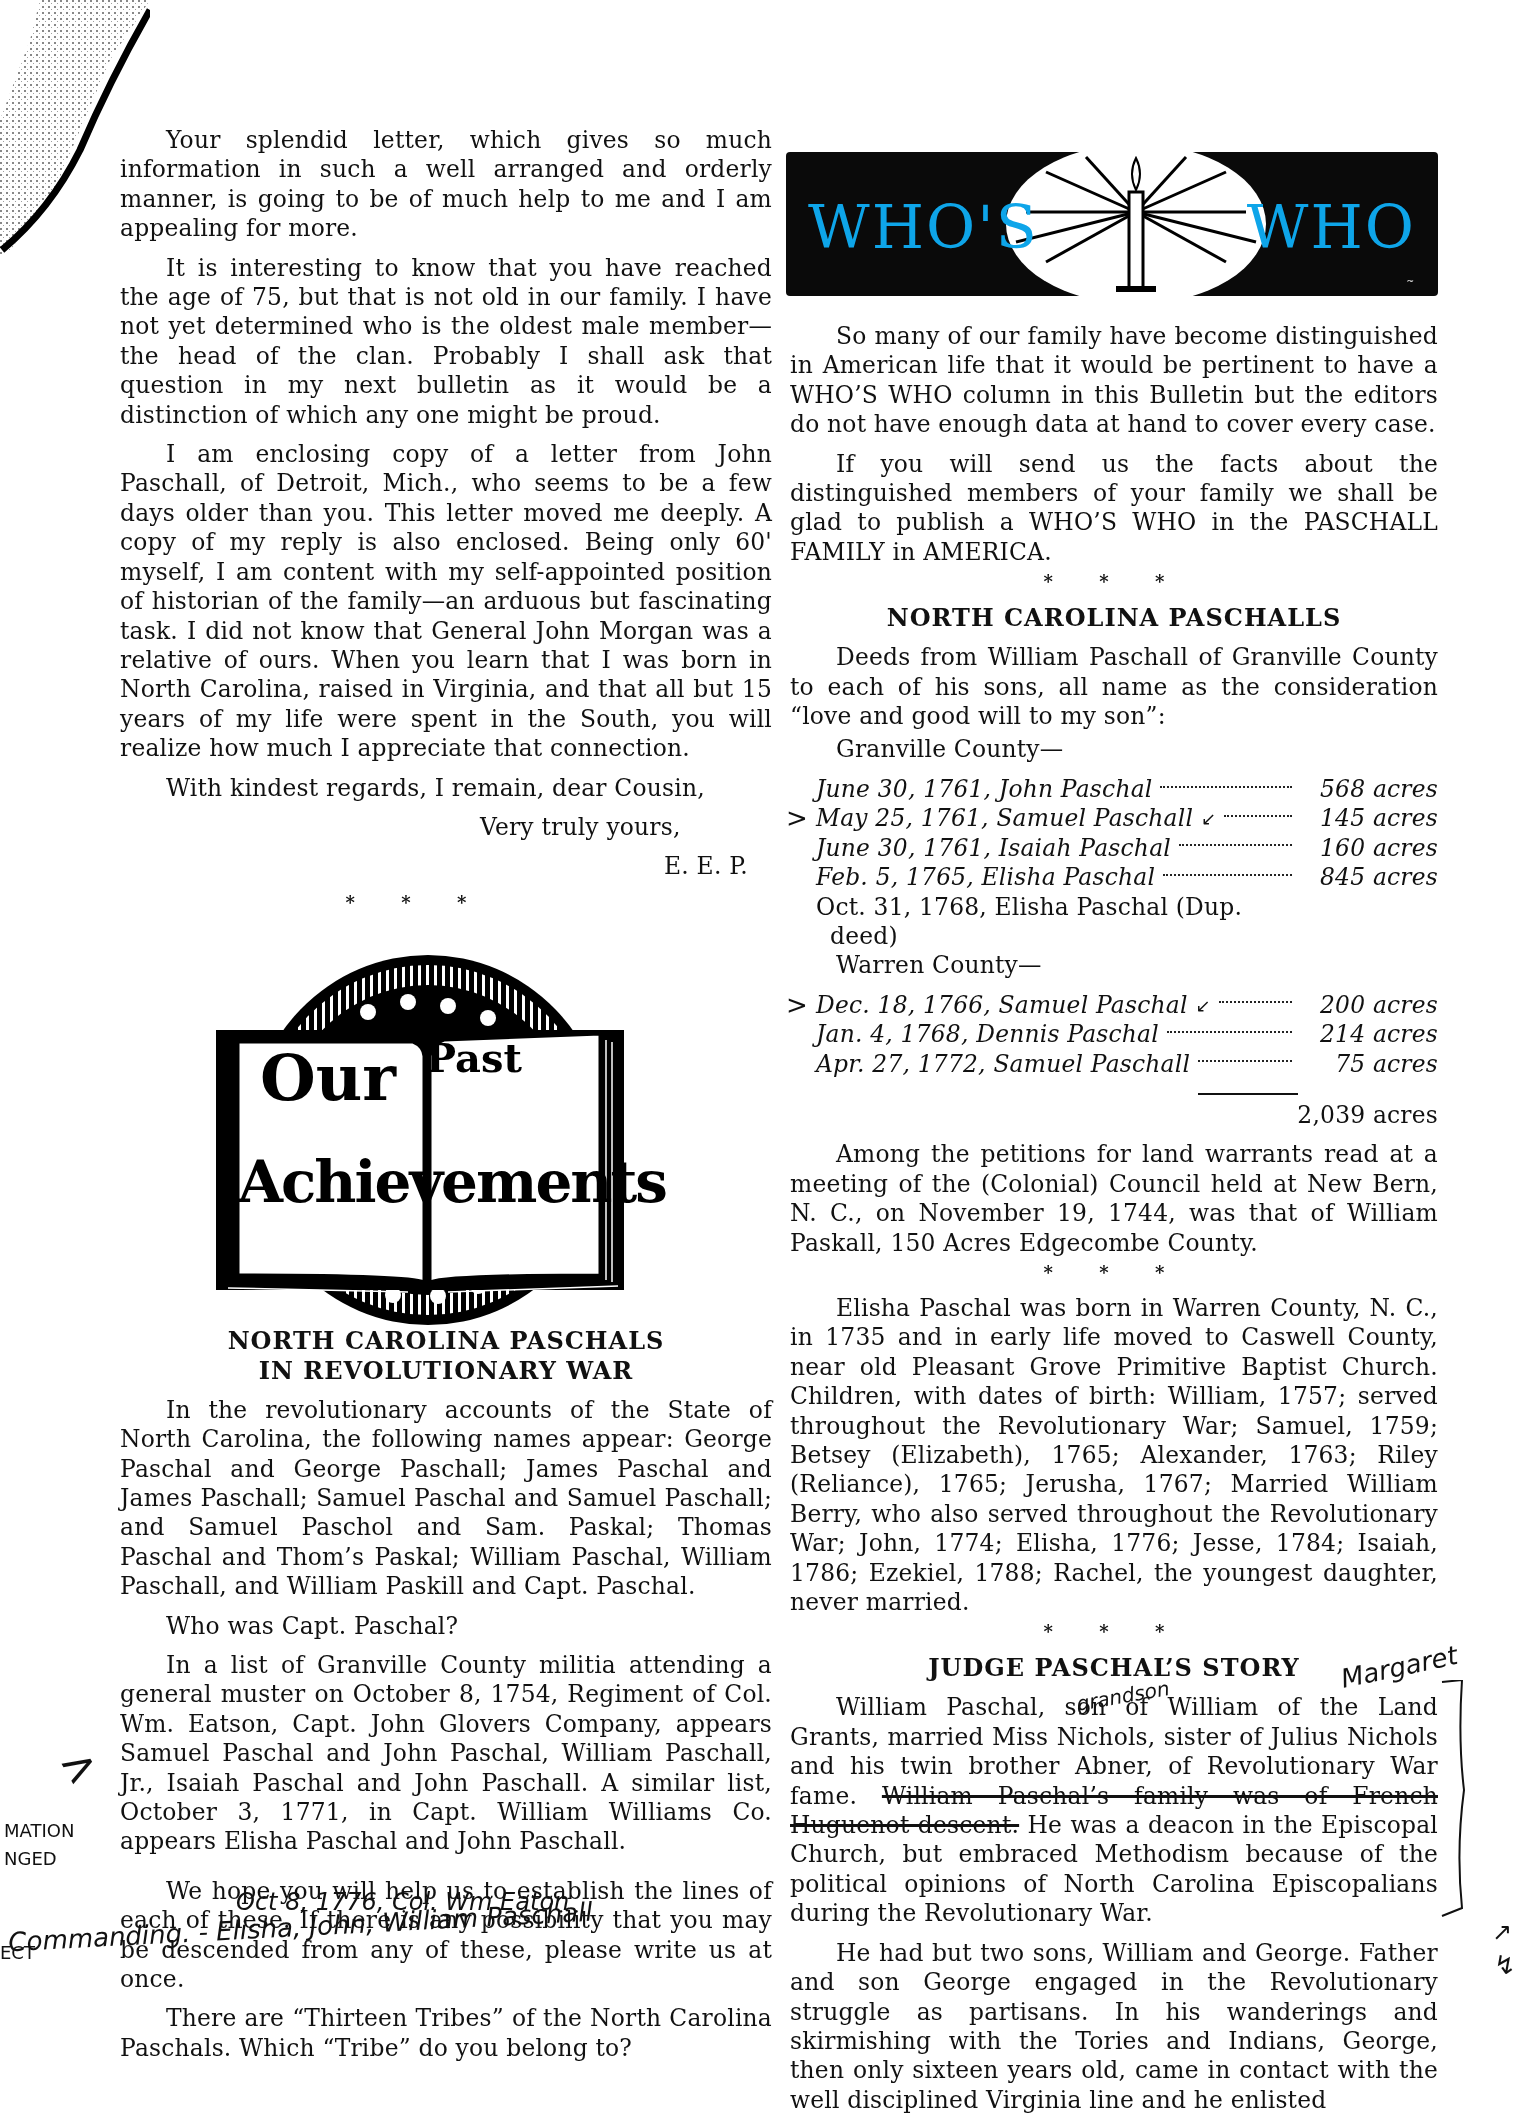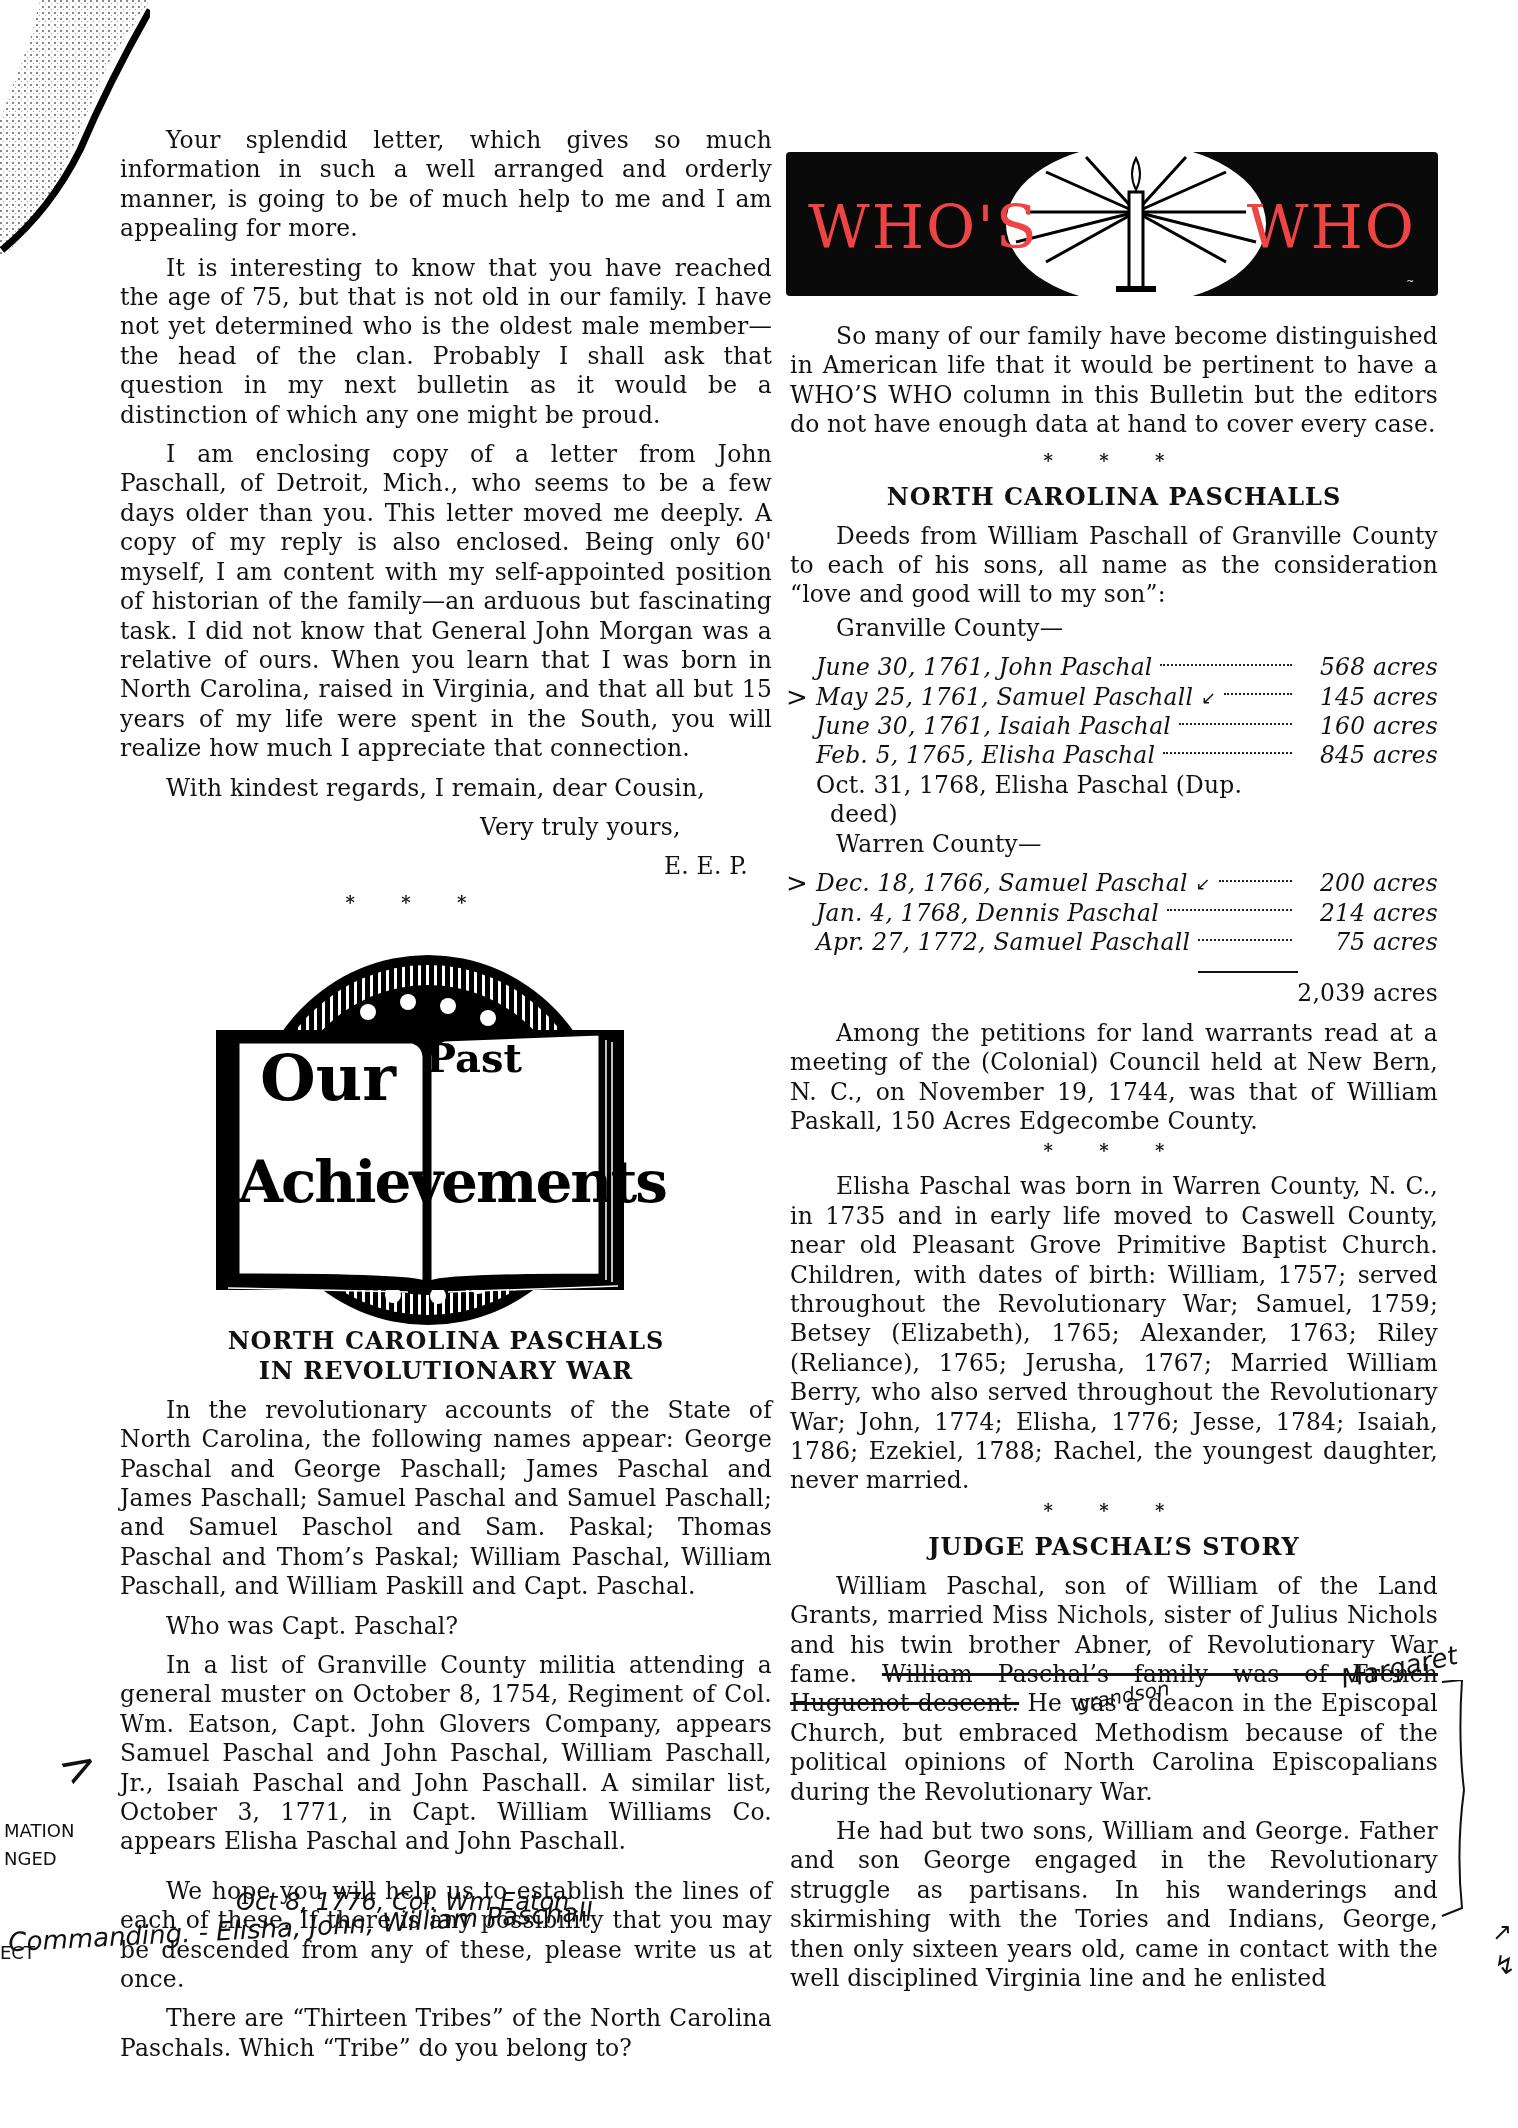--- a/index.html
+++ b/index.html
@@ -37,21 +37,21 @@
   .struck { text-decoration: line-through; text-decoration-thickness: 3px; }
   .underlined { text-decoration-thickness: 2px; }
   .handwriting {
     position: absolute; font-family: "DejaVu Sans", sans-serif; font-style: italic; color: #111;
   }
   
   #whos-who-banner {
     position: absolute; left: 786px; top: 152px; width: 652px; height: 144px;
     background: #0a0a0a; border-radius: 4px; overflow: hidden;
   }
-  #whos-who-banner .bw { position: absolute; top: 40px; color: #ef4444; font-family: "DejaVu Serif", serif; font-size: 60px; letter-spacing: 2px; line-height: 70px; }
+  #whos-who-banner .bw { position: absolute; top: 40px; color: #0ea5e9; font-family: "DejaVu Serif", serif; font-size: 60px; letter-spacing: 2px; line-height: 70px; }
   #whos-left { left: 22px; }
   #whos-right { right: 22px; }
   #candle-burst { position: absolute; left: 200px; top: 0; width: 300px; height: 144px; }
   #banner-signature { position: absolute; right: 24px; bottom: 10px; font-size: 9px; color: #fff; font-family: "DejaVu Sans", sans-serif; }
   
   #achievements-emblem { position: absolute; left: 208px; top: 930px; width: 440px; height: 420px; }
   #achievements-emblem .emb-text { position: absolute; font-family: "DejaVu Serif", serif; font-weight: bold; color: #000; }
   #emb-our { left: 52px; top: 110px; font-size: 64px; }
   #emb-past { left: 218px; top: 104px; font-size: 40px; }
   #emb-ach { left: 30px; top: 218px; font-size: 58px; letter-spacing: -2px; }
@@ -156,20 +156,21 @@
     <path d="M150,6 Q158,22 150,38 Q142,22 150,6 Z" fill="#fff" stroke="#000" stroke-width="2"></path>
     <rect x="130" y="134" width="40" height="6" fill="#000"></rect>
   </svg>
   <span id="whos-left" class="bw">WHO'S</span>
   <span id="whos-right" class="bw">WHO</span>
   <span id="banner-signature">~</span>
 </div>
 
 <div id="right-col" class="col">
   <p>So many of our family have become distinguished in American life that it would be pertinent to have a WHO’S WHO column in this Bulletin but the editors do not have enough data at hand to cover every case.</p>
+  <p style="margin-bottom:4px">If you will send us the facts about the distinguished members of your family we shall be glad to publish a WHO’S WHO in the PASCHALL FAMILY in AMERICA.</p>
   <p class="stars">* * *</p>
   <p class="heading">NORTH CAROLINA PASCHALLS</p>
   <p style="margin-bottom:4px">Deeds from William Paschall of Granville County to each of his sons, all name as the consideration “love and good will to my son”:</p>
 
   <div>
     <p class="deed-county">Granville County—</p>
     <div class="deed-row">
       <span class="d-text">June 30, 1761, John Paschal</span>
         <span class="d-dots"></span>
         <span class="d-acres">568 acres</span>

